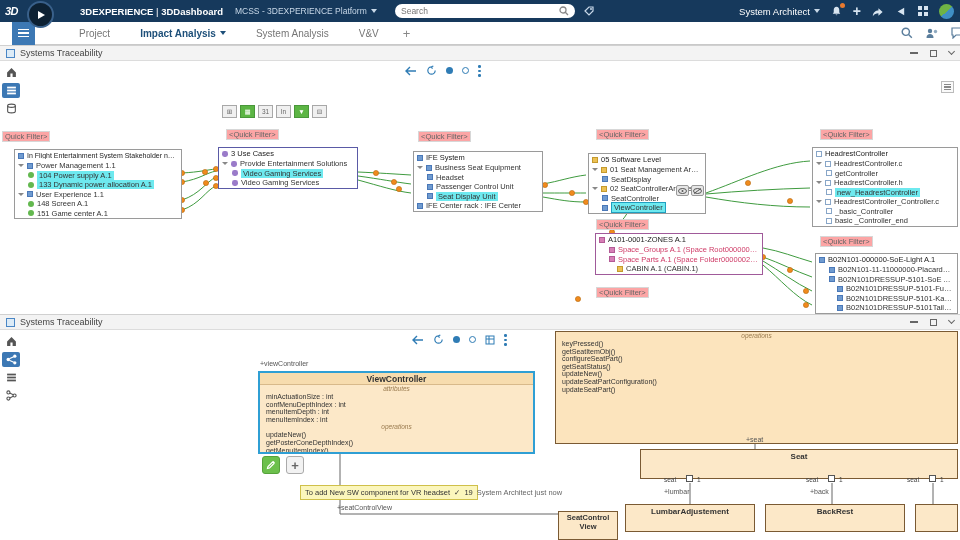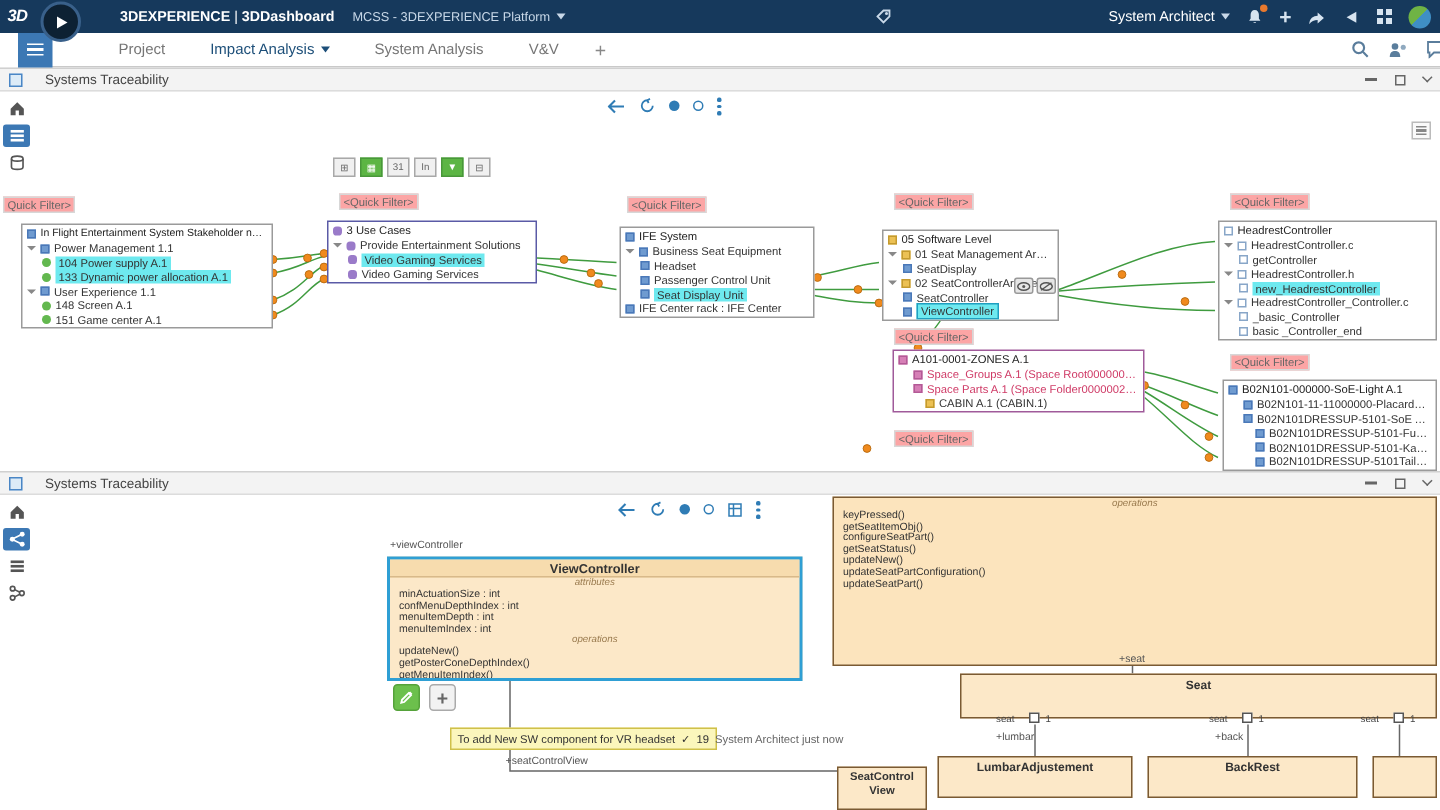--- a/index.html
+++ b/index.html
@@ -25,27 +25,27 @@
 .plusico{font-size:14px;font-weight:bold;color:#d7e4f0;line-height:14px}
 .swirl{width:15px;height:15px;border-radius:50%;background:linear-gradient(135deg,#6fb345 50%,#3f8fc5 50%)}
 .tagico{position:absolute;left:583px;top:5px}
 
 
 #tabbar{position:absolute;top:22px;left:12px;width:960px;height:23px;background:#fff;border-bottom:1px solid #c9c9c9;display:flex;align-items:center;z-index:20}
 .hamb{width:23px;height:23px;background:#3c78b4;display:flex;flex-direction:column;justify-content:center;align-items:center;gap:2px;flex:0 0 auto}
 .hamb i{display:block;width:11px;height:1.5px;background:#fff}
 .tab{font-size:10px;color:#767676;margin-left:30px;white-space:nowrap;display:flex;align-items:center;gap:4px}
 .tab:first-of-type{margin-left:44px}
-.tab.active{color:#1d4f79;font-weight:normal}
+.tab.active{color:#1d4f79;font-weight:bold}
 .caretdk{width:0;height:0;border-top:4px solid #1d4f79;border-left:3.5px solid transparent;border-right:3.5px solid transparent}
 .tabplus{margin-left:24px;font-size:13px;color:#888}
 .tbr-icons{margin-left:auto;margin-right:8px;display:flex;gap:12px;align-items:center;color:#5a7d9c}
 
 
-.panel-h{position:absolute;left:0;width:960px;height:16px;background:#f3f3f3;border-top:1px solid #d0d0d0;border-bottom:1px solid #dcdcdc;display:flex;align-items:center;padding:0 6px;gap:15px;z-index:10}
+.panel-h{position:absolute;left:0;width:960px;height:16px;background:#f3f3f3;border-top:1px solid #d0d0d0;border-bottom:1px solid #dcdcdc;display:flex;align-items:center;padding:0 6px;gap:5px;z-index:10}
 .widget-ico{width:9px;height:9px;border:1px solid #4a86c5;background:#dcebf7;flex:0 0 auto}
 .panel-title{font-size:9px;color:#444}
 .ph-right{margin-left:auto;display:flex;gap:12px;align-items:center}
 .ico-min{width:8px;height:2px;background:#666}
 .ico-max{width:7px;height:7px;border:1.2px solid #666}
 .chev{width:5px;height:5px;border-right:1.4px solid #666;border-bottom:1.4px solid #666;transform:rotate(45deg);margin-top:-3px}
 #p1c{position:absolute;top:61px;left:0;width:960px;height:253px;background:#fff;overflow:hidden}
 #p2c{position:absolute;top:330px;left:0;width:960px;height:210px;background:#fff;overflow:hidden}
 
 
@@ -108,20 +108,27 @@
   <span class="logo3d">3D</span>
   <span class="brand">
     <b>3DEXPERIENCE</b>
     <span>|</span>
     <b>3DDashboard</b>
   </span>
   <span class="ctx">
     <span>MCSS - 3DEXPERIENCE Platform</span>
     <span class="caret"></span>
   </span>
+  <div class="searchwrap">
+    <input placeholder="Search" style="">
+    <svg width="10" height="10" viewBox="0 0 10 10">
+        <circle cx="4" cy="4" r="3" fill="none" stroke="#888" stroke-width="1.3"></circle>
+        <path d="M6.3 6.3 L9 9" stroke="#888" stroke-width="1.3"></path>
+      </svg>
+  </div>
   <span class="tagico">
     <svg width="12" height="12" viewBox="0 0 12 12">
         <path d="M2 6 L6 2 H10 V6 L6 10 Z" fill="none" stroke="#c8d8e8" stroke-width="1.2"></path>
         <circle cx="8" cy="4" r="1" fill="#c8d8e8"></circle>
       </svg>
   </span>
   <div class="tbright">
     <span class="tbuser">
       <span>System Architect</span>
       <span class="caret"></span>

